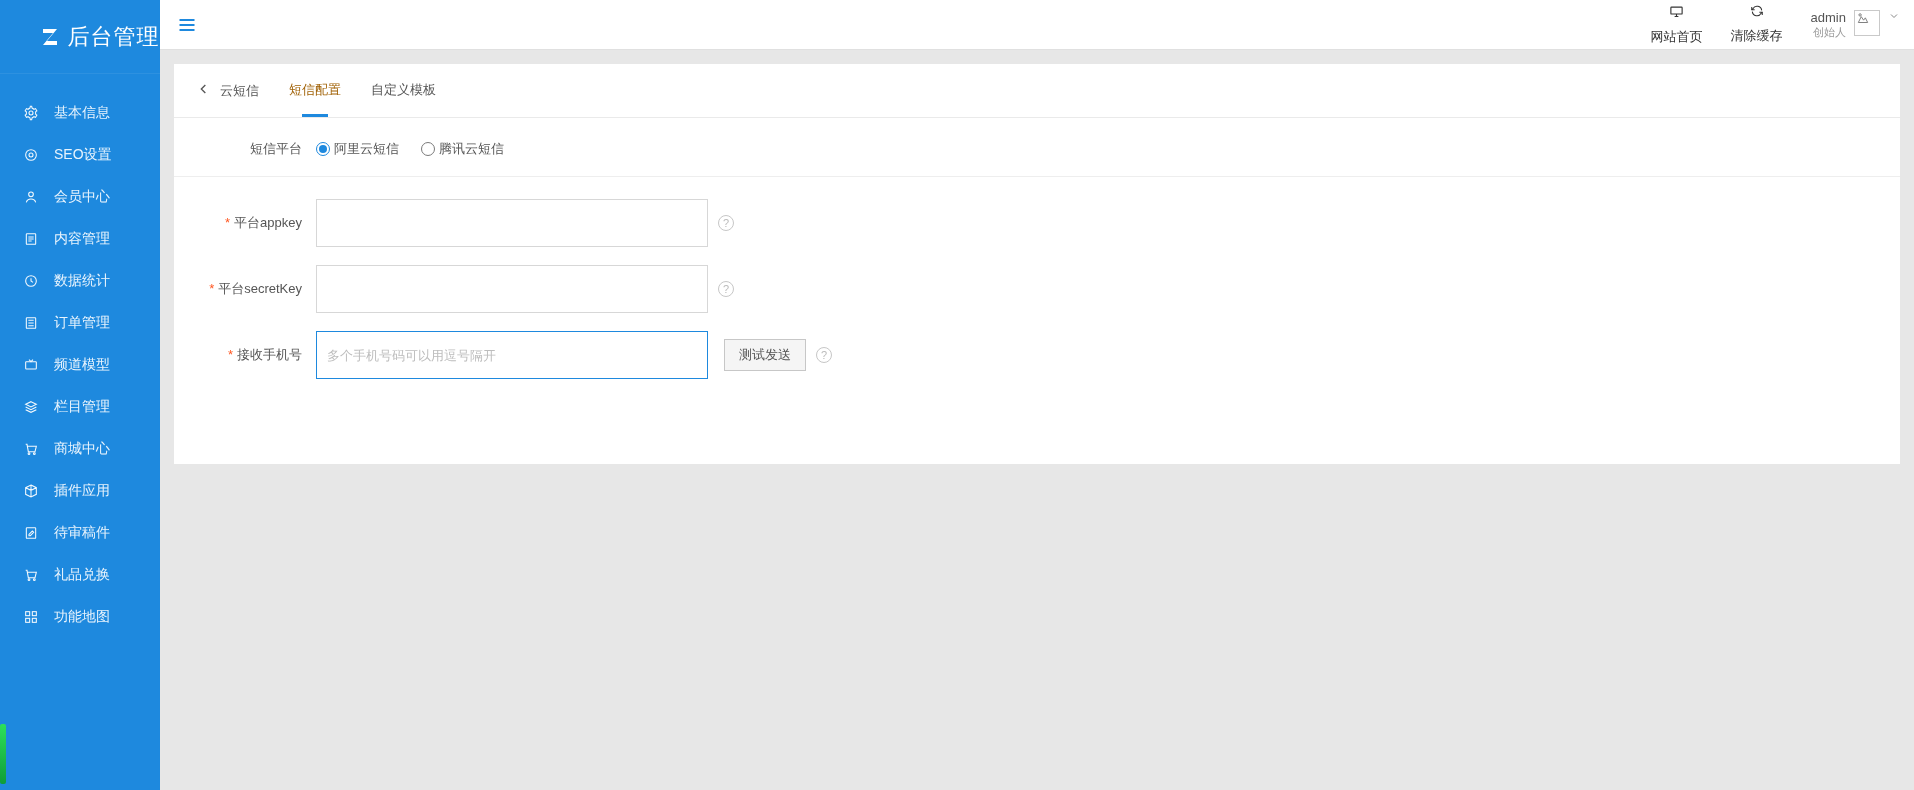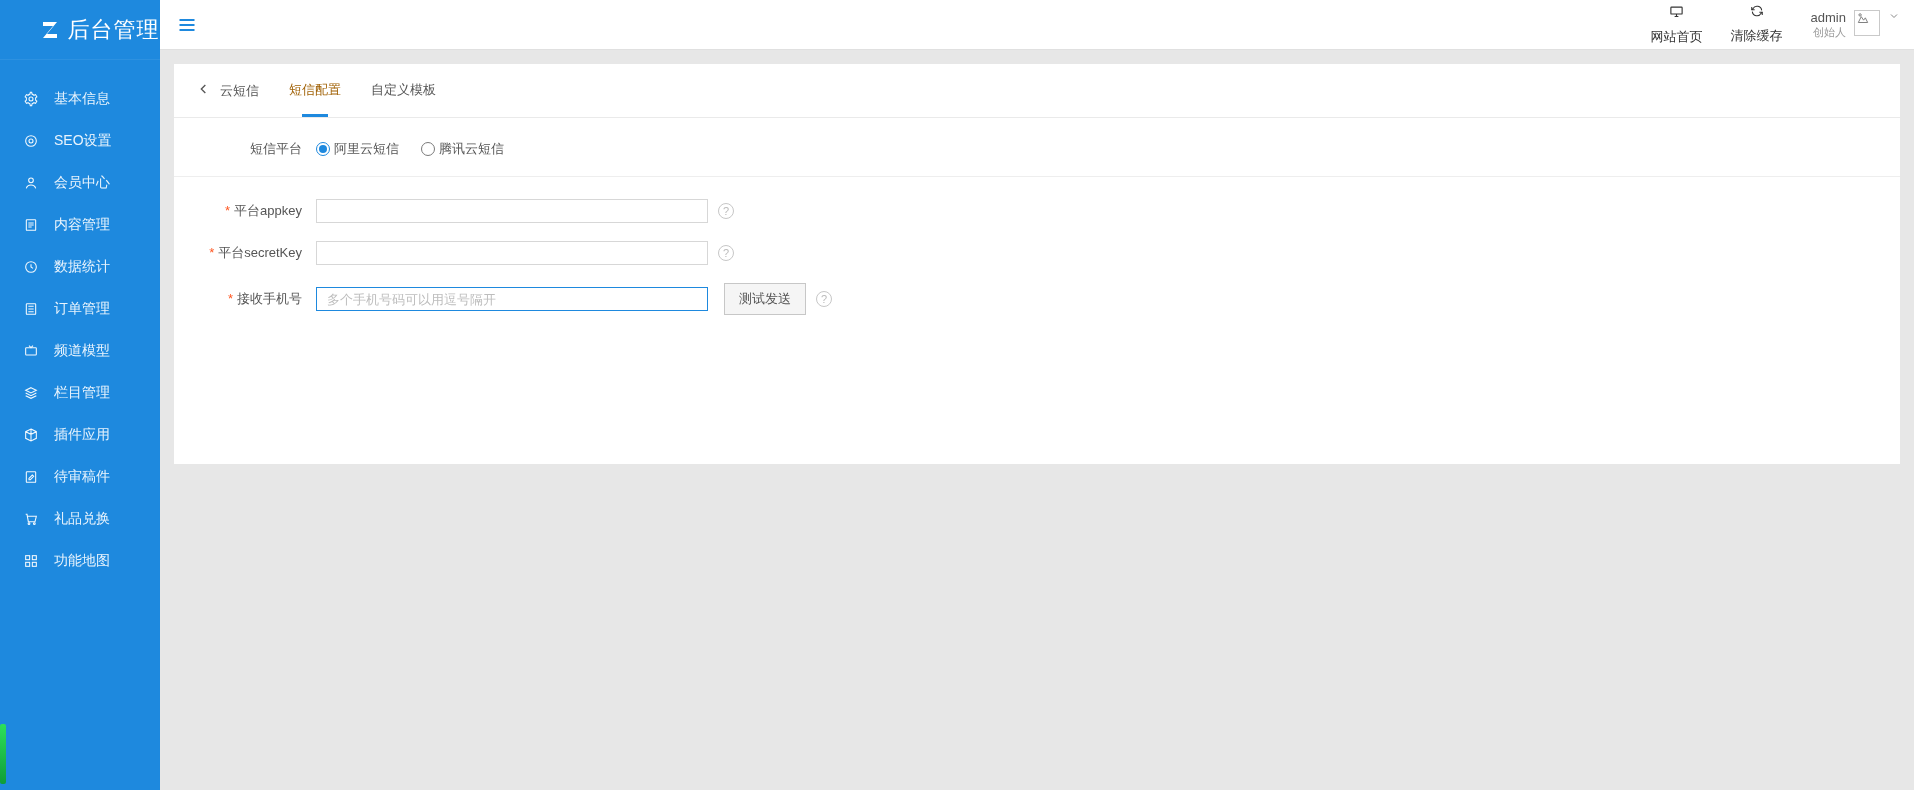--- a/index.html
+++ b/index.html
@@ -17,21 +17,21 @@
   .sidebar {
     position: fixed;
     left: 0; top: 0; bottom: 0;
     width: 160px;
     background: #1e89de;
     color: #fff;
     display: flex;
     flex-direction: column;
   }
   .brand {
-    height: 60px;
+    height: 74px;
     display: flex;
     align-items: center;
     justify-content: center;
     gap: 4px;
     border-bottom: 1px solid rgba(255,255,255,0.07);
     padding-left: 37px;
   }
   .brand-logo {
     width: 26px; height: 26px;
     display: inline-flex; align-items: center; justify-content: center;
@@ -148,21 +148,21 @@
   }
   .form-label {
     width: 120px;
     text-align: right;
     color: #555;
     padding-right: 14px;
   }
   .req { color: #ff5722; margin-right: 4px; }
   .form-control {
     width: 392px;
-    height: 24px;
+    height: 48px;
     border: 1px solid #d7d7d7;
     padding: 0 10px;
     font-size: 13px;
     color: #333;
     outline: none;
   }
   .form-control.focused { border-color: #1e89de; }
   .form-control::placeholder { color: #bdbdbd; }
   .radio-group { display: flex; align-items: center; gap: 22px; }
   .radio-item { display: flex; align-items: center; gap: 4px; cursor: pointer; color: #555;}
@@ -291,20 +291,30 @@
         </span>
       <span>频道模型</span>
     </div>
     <div class="nav-item">
       <span class="nav-icon">
           <svg viewBox="0 0 24 24" width="16" height="16" fill="none" stroke="#fff" stroke-width="1.6">
             <path d="M12 4l8 4-8 4-8-4 8-4zM4 12l8 4 8-4M4 16l8 4 8-4"></path>
           </svg>
         </span>
       <span>栏目管理</span>
+    </div>
+    <div class="nav-item">
+      <span class="nav-icon">
+          <svg viewBox="0 0 24 24" width="16" height="16" fill="none" stroke="#fff" stroke-width="1.6">
+            <path d="M4 5h2l2 11h10l2-8H7"></path>
+            <circle cx="9" cy="19" r="1.3"></circle>
+            <circle cx="17" cy="19" r="1.3"></circle>
+          </svg>
+        </span>
+      <span>商城中心</span>
     </div>
     <div class="nav-item">
       <span class="nav-icon">
           <svg viewBox="0 0 24 24" width="16" height="16" fill="none" stroke="#fff" stroke-width="1.6">
             <path d="M12 3l8 4v10l-8 4-8-4V7l8-4zM12 3v18M4 7l8 4 8-4"></path>
           </svg>
         </span>
       <span>插件应用</span>
     </div>
     <div class="nav-item">

